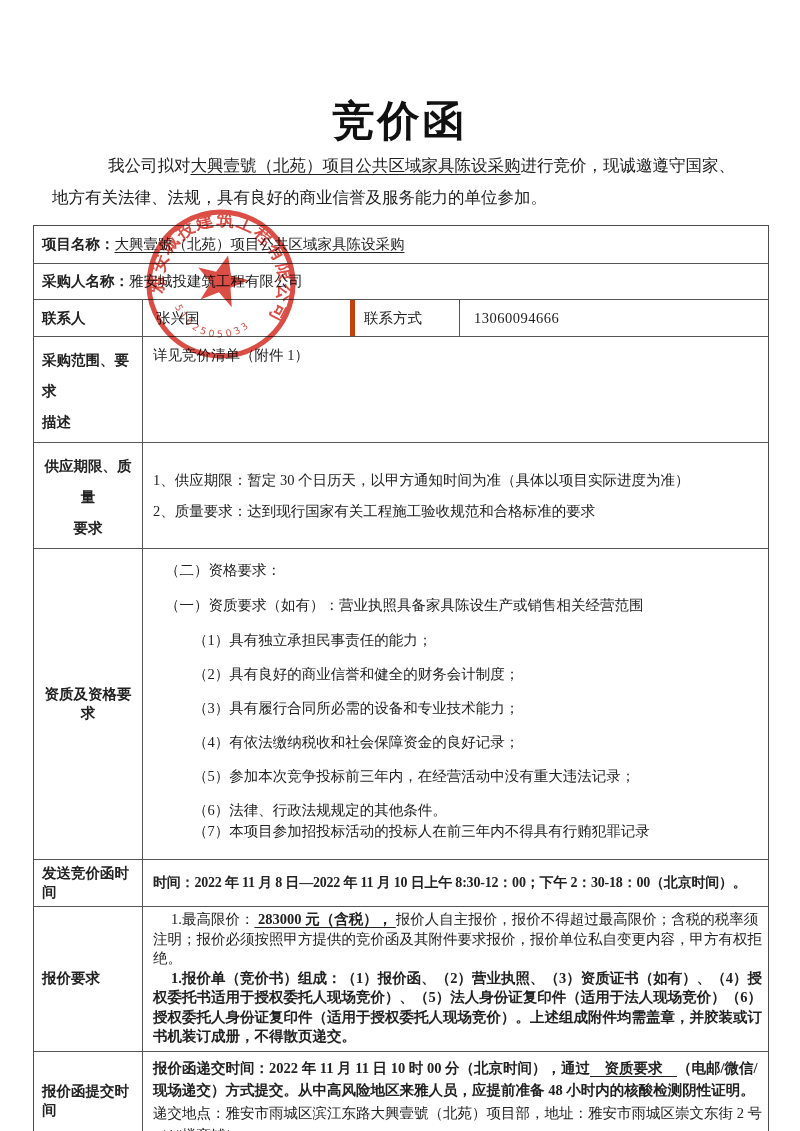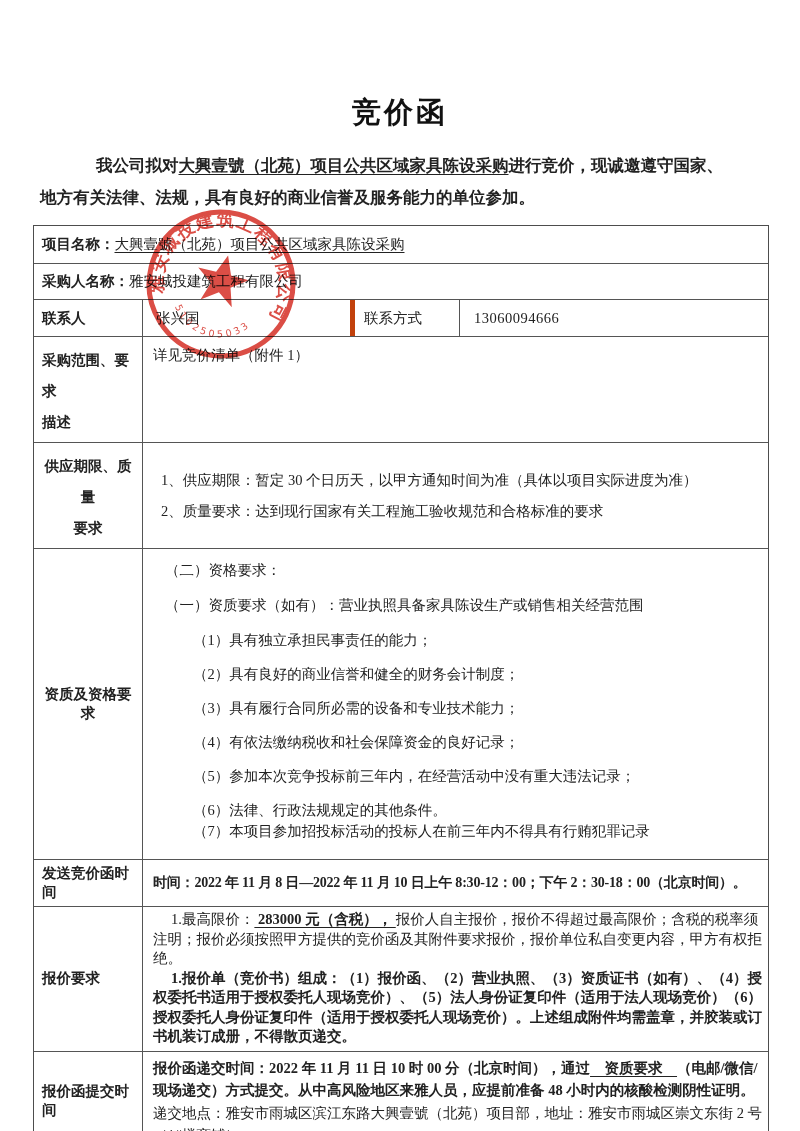--- a/index.html
+++ b/index.html
@@ -9,30 +9,29 @@
     font-family:"Liberation Serif","DejaVu Serif",serif;
     color:#1f1f1f;
     position:relative;
     overflow:hidden;
   }
   .page{position:absolute;inset:0;}
 
   
   .doc-title{
     position:absolute;top:93px;left:0;width:100%;
-    text-align:center;font-size:29px;font-weight:bold;
+    text-align:center;font-size:42px;font-weight:bold;
     letter-spacing:3px;color:#111;
   }
 
   
   .intro{
-    position:absolute;top:150px;left:40px;width:692px;
+    position:absolute;top:150px;left:52px;width:692px;
     font-size:16.5px;line-height:32px;text-indent:56px;
     color:#222;
-    font-weight:bold;
   }
   .u{ text-decoration:underline; text-underline-offset:3px; }
 
   
   .doc-table{
     position:absolute;top:225px;left:33px;width:736px;
     border:1.6px solid #4d4d4d;
     box-sizing:border-box;
     font-size:14.5px;color:#222;
   }
@@ -47,21 +46,21 @@
   .label-top{justify-content:flex-start;padding-top:8px;line-height:31px;}
   .label-center-text{text-align:center;padding-left:4px;}
   .value-cell{flex:1 1 auto;padding:4px 6px 4px 10px;display:flex;flex-direction:column;justify-content:center;}
   .fullrow{flex:1 1 auto;display:flex;align-items:center;padding:6px 6px 6px 8px;}
   .fullrow .lbl{font-weight:bold;white-space:nowrap;}
 
   .r1{min-height:37px;}
   .r2{min-height:36px;}
   .r3{min-height:37px;}
   .r4{min-height:57px;}
-  .r5{min-height:64px;gap:8px;}
+  .r5{min-height:64px;}
   .r6{min-height:290px;}
   .r7{min-height:25px;}
   .r8{min-height:117px;}
   .r9{min-height:90px;}
 
   
   .c-name-val{width:212px;flex:0 0 212px;border-right:5px solid #c2410c;display:flex;align-items:center;padding-left:13px;}
   .c-method-lbl{width:105px;flex:0 0 105px;border-right:1px solid #555;display:flex;align-items:center;padding-left:9px;font-weight:normal;}
   .c-method-val{flex:1;display:flex;align-items:center;padding-left:14px;letter-spacing:.5px;}
 

